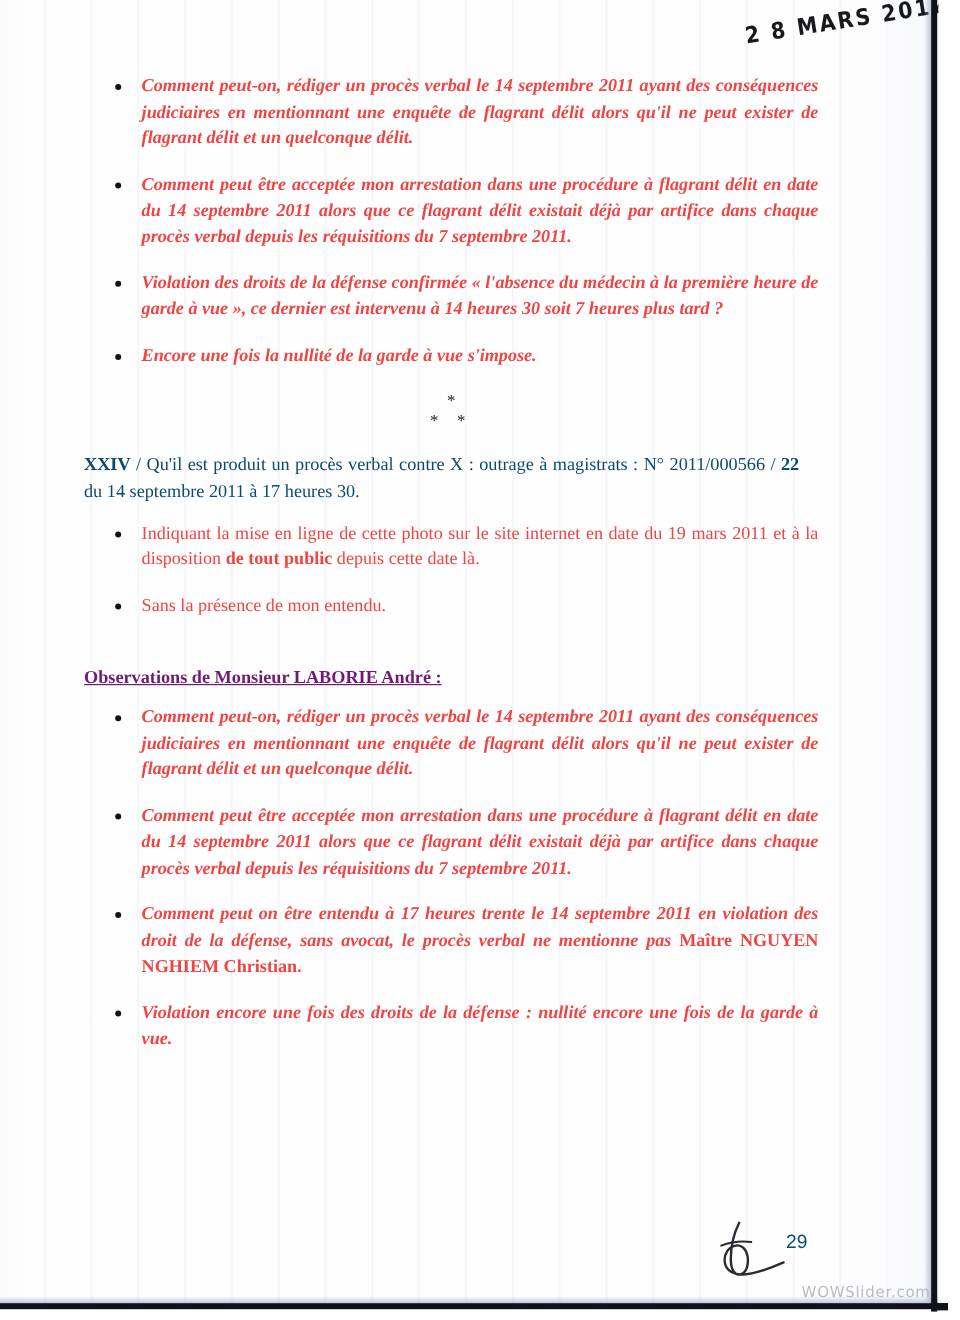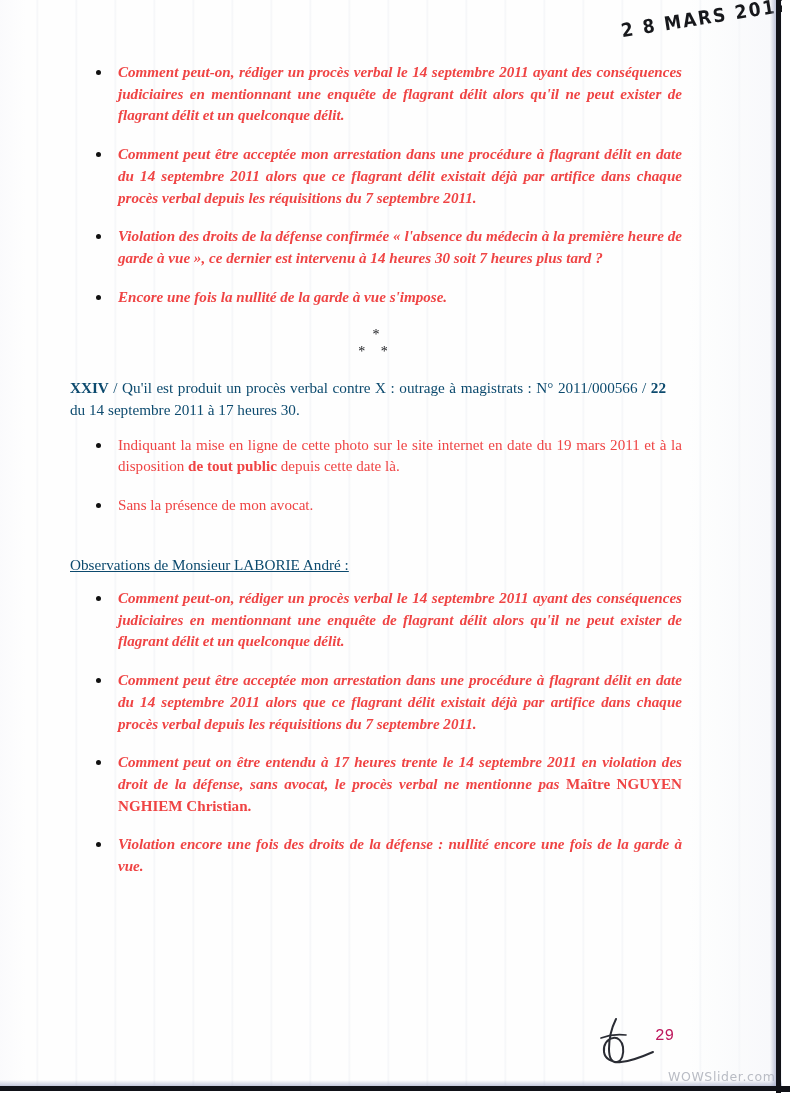--- a/index.html
+++ b/index.html
@@ -178,23 +178,23 @@
     font-size: 15.2px;
     line-height: 1.45;
     color: #0c4a6e;
     text-align: justify;
     margin: 16px 16px 14px 0;
   }
 
   
   .heading {
     font-size: 15.2px;
-    font-weight: normal;
+    font-weight: bold;
     text-decoration: underline;
-    color: #0c4a6e;
+    color: #701a75;
     margin: 22px 0 14px 0;
     display: inline-block;
   }
 
   
   .block-a > li { margin-bottom: 20px; }
   .block-b > li { margin-bottom: 22px; }
   .block-c > li { margin-bottom: 21px; }
 
   
@@ -205,22 +205,22 @@
     width: 78px;
     height: 54px;
   }
 
   
   .page-number {
     position: absolute;
     left: 655px;
     top: 1027px;
     font-size: 16px;
-    color: #be185d;
-    font-family: Liberation Mono, monospace;
+    color: #0c4a6e;
+    font-family: Liberation Sans, sans-serif;
   }
 
   
   .watermark {
     position: absolute;
     left: 668px;
     top: 1069px;
     font-family: "DejaVu Sans", sans-serif;
     font-size: 12.5px;
     letter-spacing: .6px;
@@ -255,21 +255,21 @@
 
       <p class="para">
         <span class="b-up">XXIV</span><span> / Qu'il est produit un procès verbal  contre X : outrage à magistrats : N° 2011/000566 / </span><span class="b-in">22</span><span> du 14 septembre 2011 à 17 heures 30.</span>
       </p>
 
       <ul class="bullets block-b">
         <li class="plain">
           <span>Indiquant la mise en ligne de cette photo sur le site internet en date du 19 mars 2011 et à la disposition </span><span class="b-in">de tout public</span><span> depuis cette date là.</span>
         </li>
         <li class="plain">
-          <span>Sans la présence de mon avocat.</span>
+          <span>Sans la présence de mon entendu.</span>
         </li>
       </ul>
 
       <div>
         <span class="heading">Observations de Monsieur LABORIE André :</span>
       </div>
 
       <ul class="bullets block-c">
         <li class="bi">
           <span>Comment peut-on, rédiger un procès verbal le 14 septembre 2011 ayant des conséquences judiciaires en mentionnant une enquête de flagrant délit alors qu'il ne peut exister de flagrant délit et un quelconque délit.</span>

